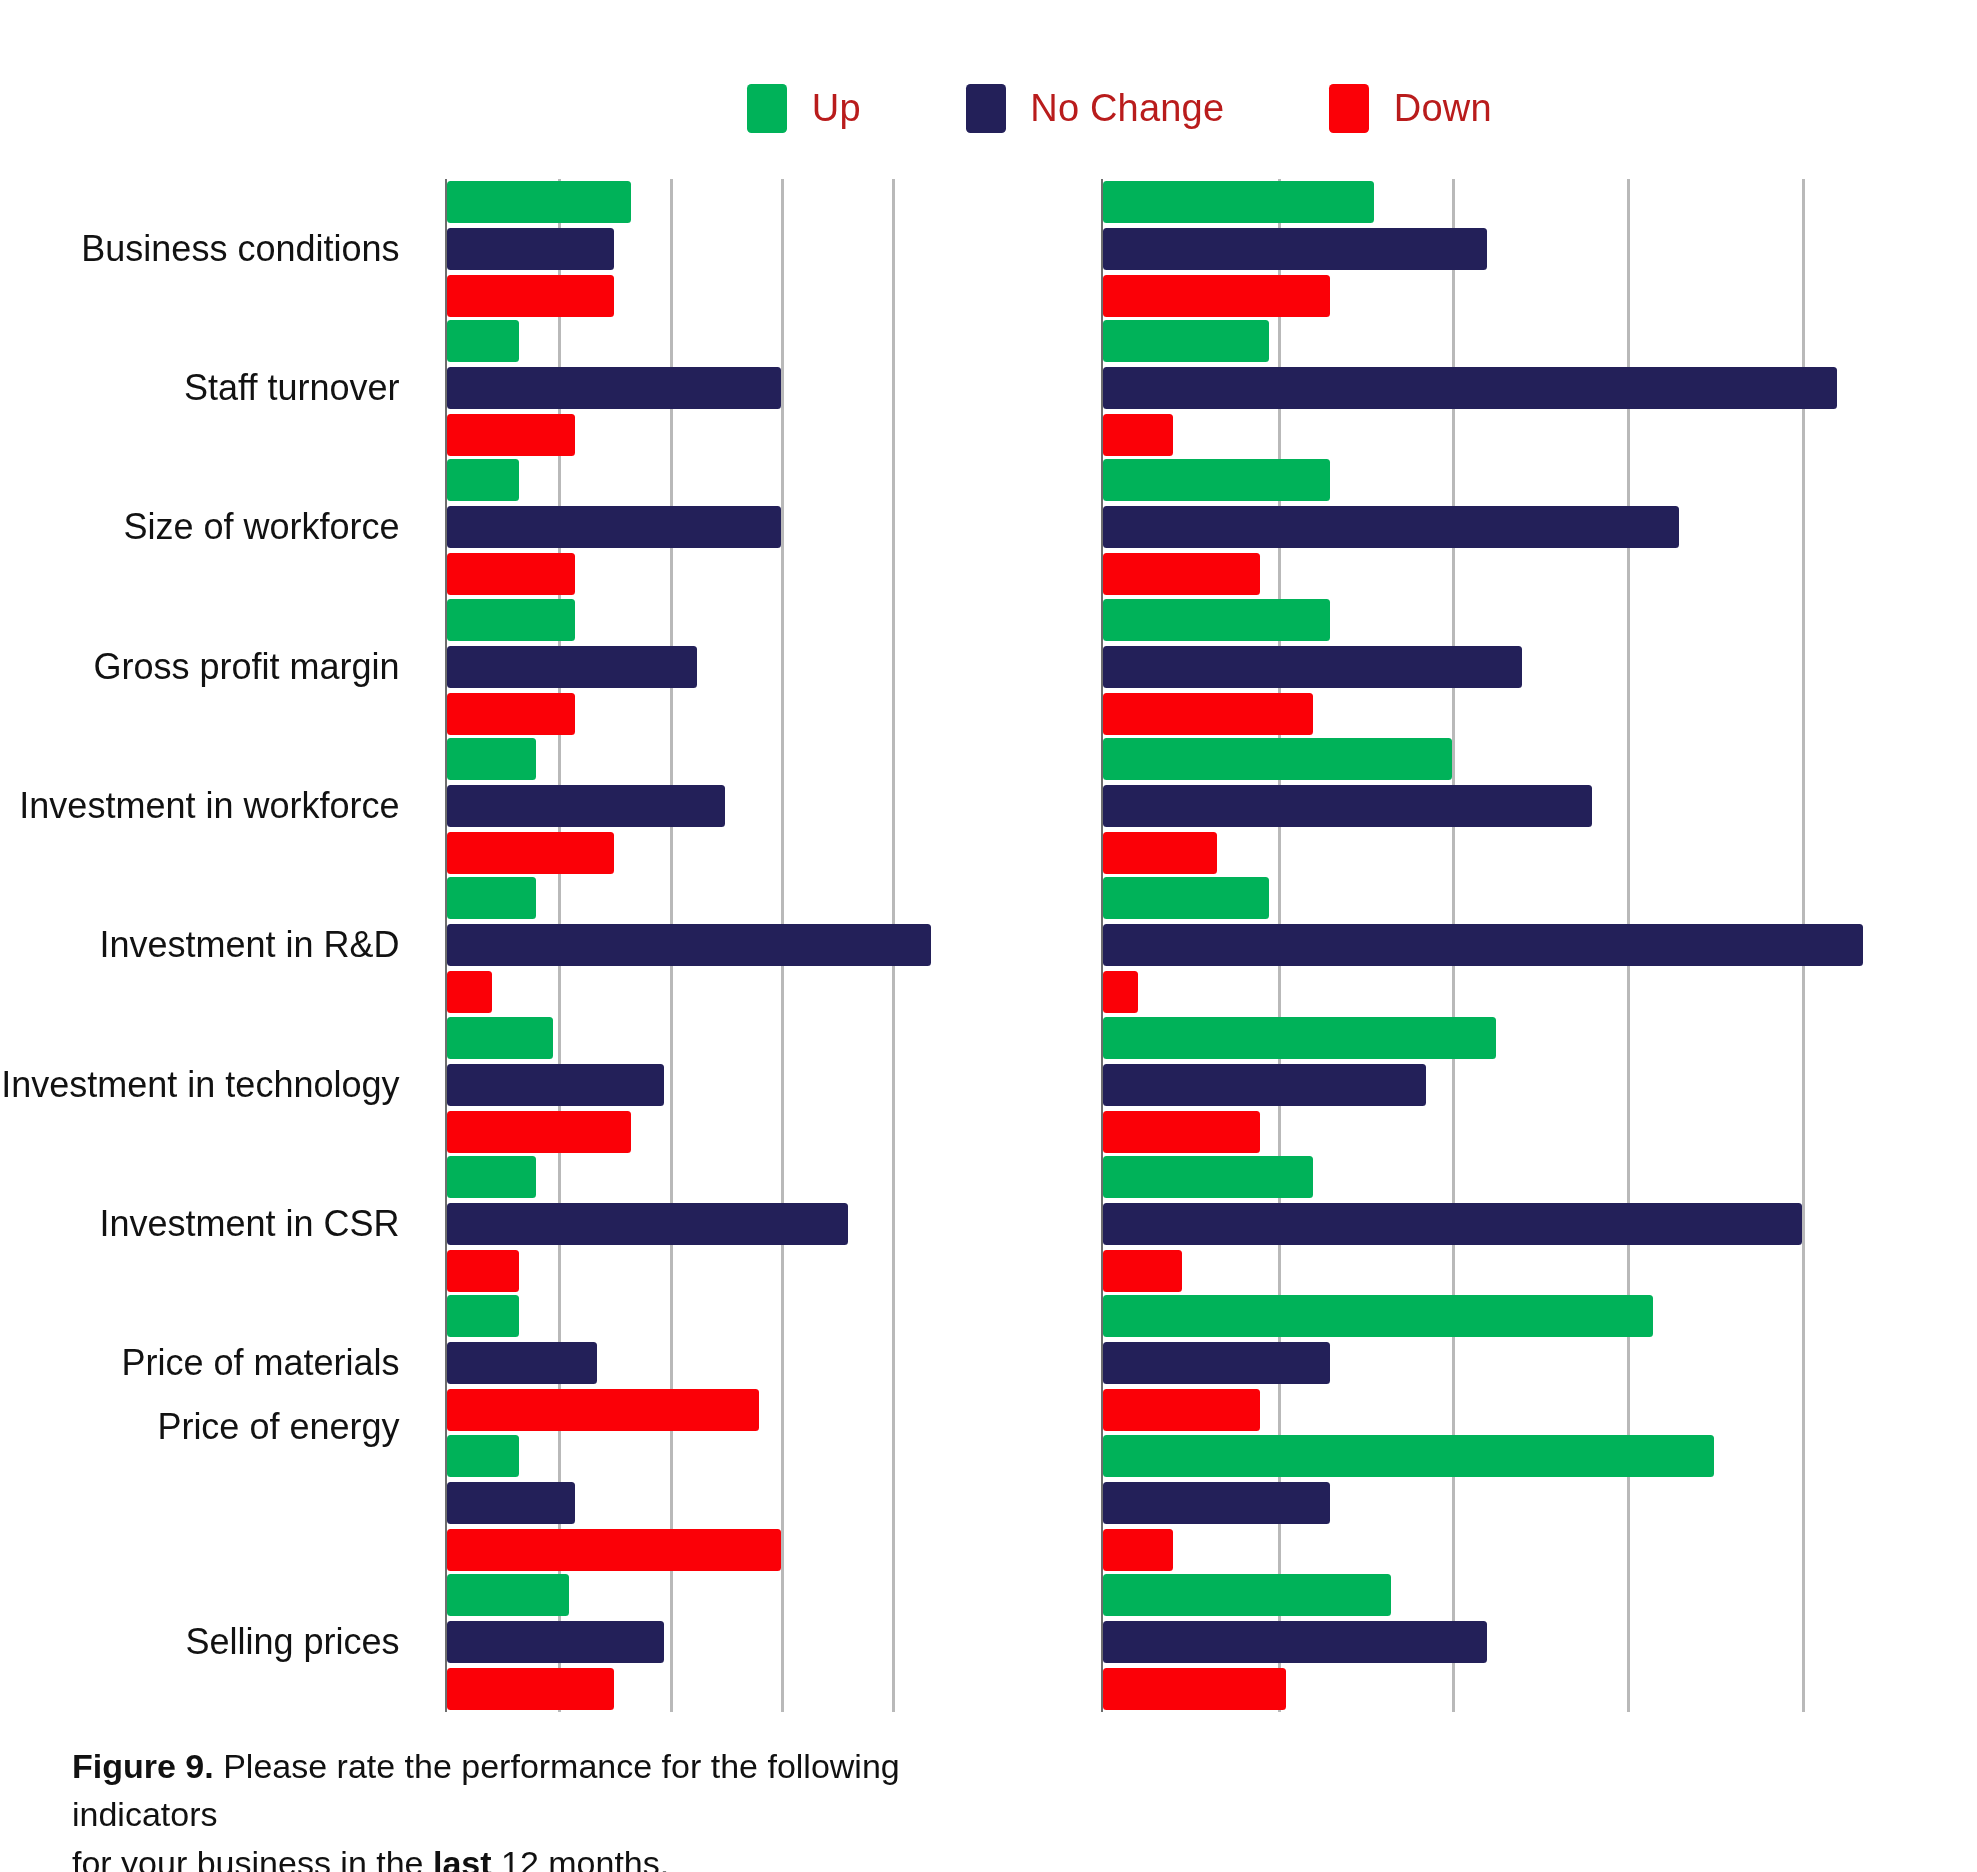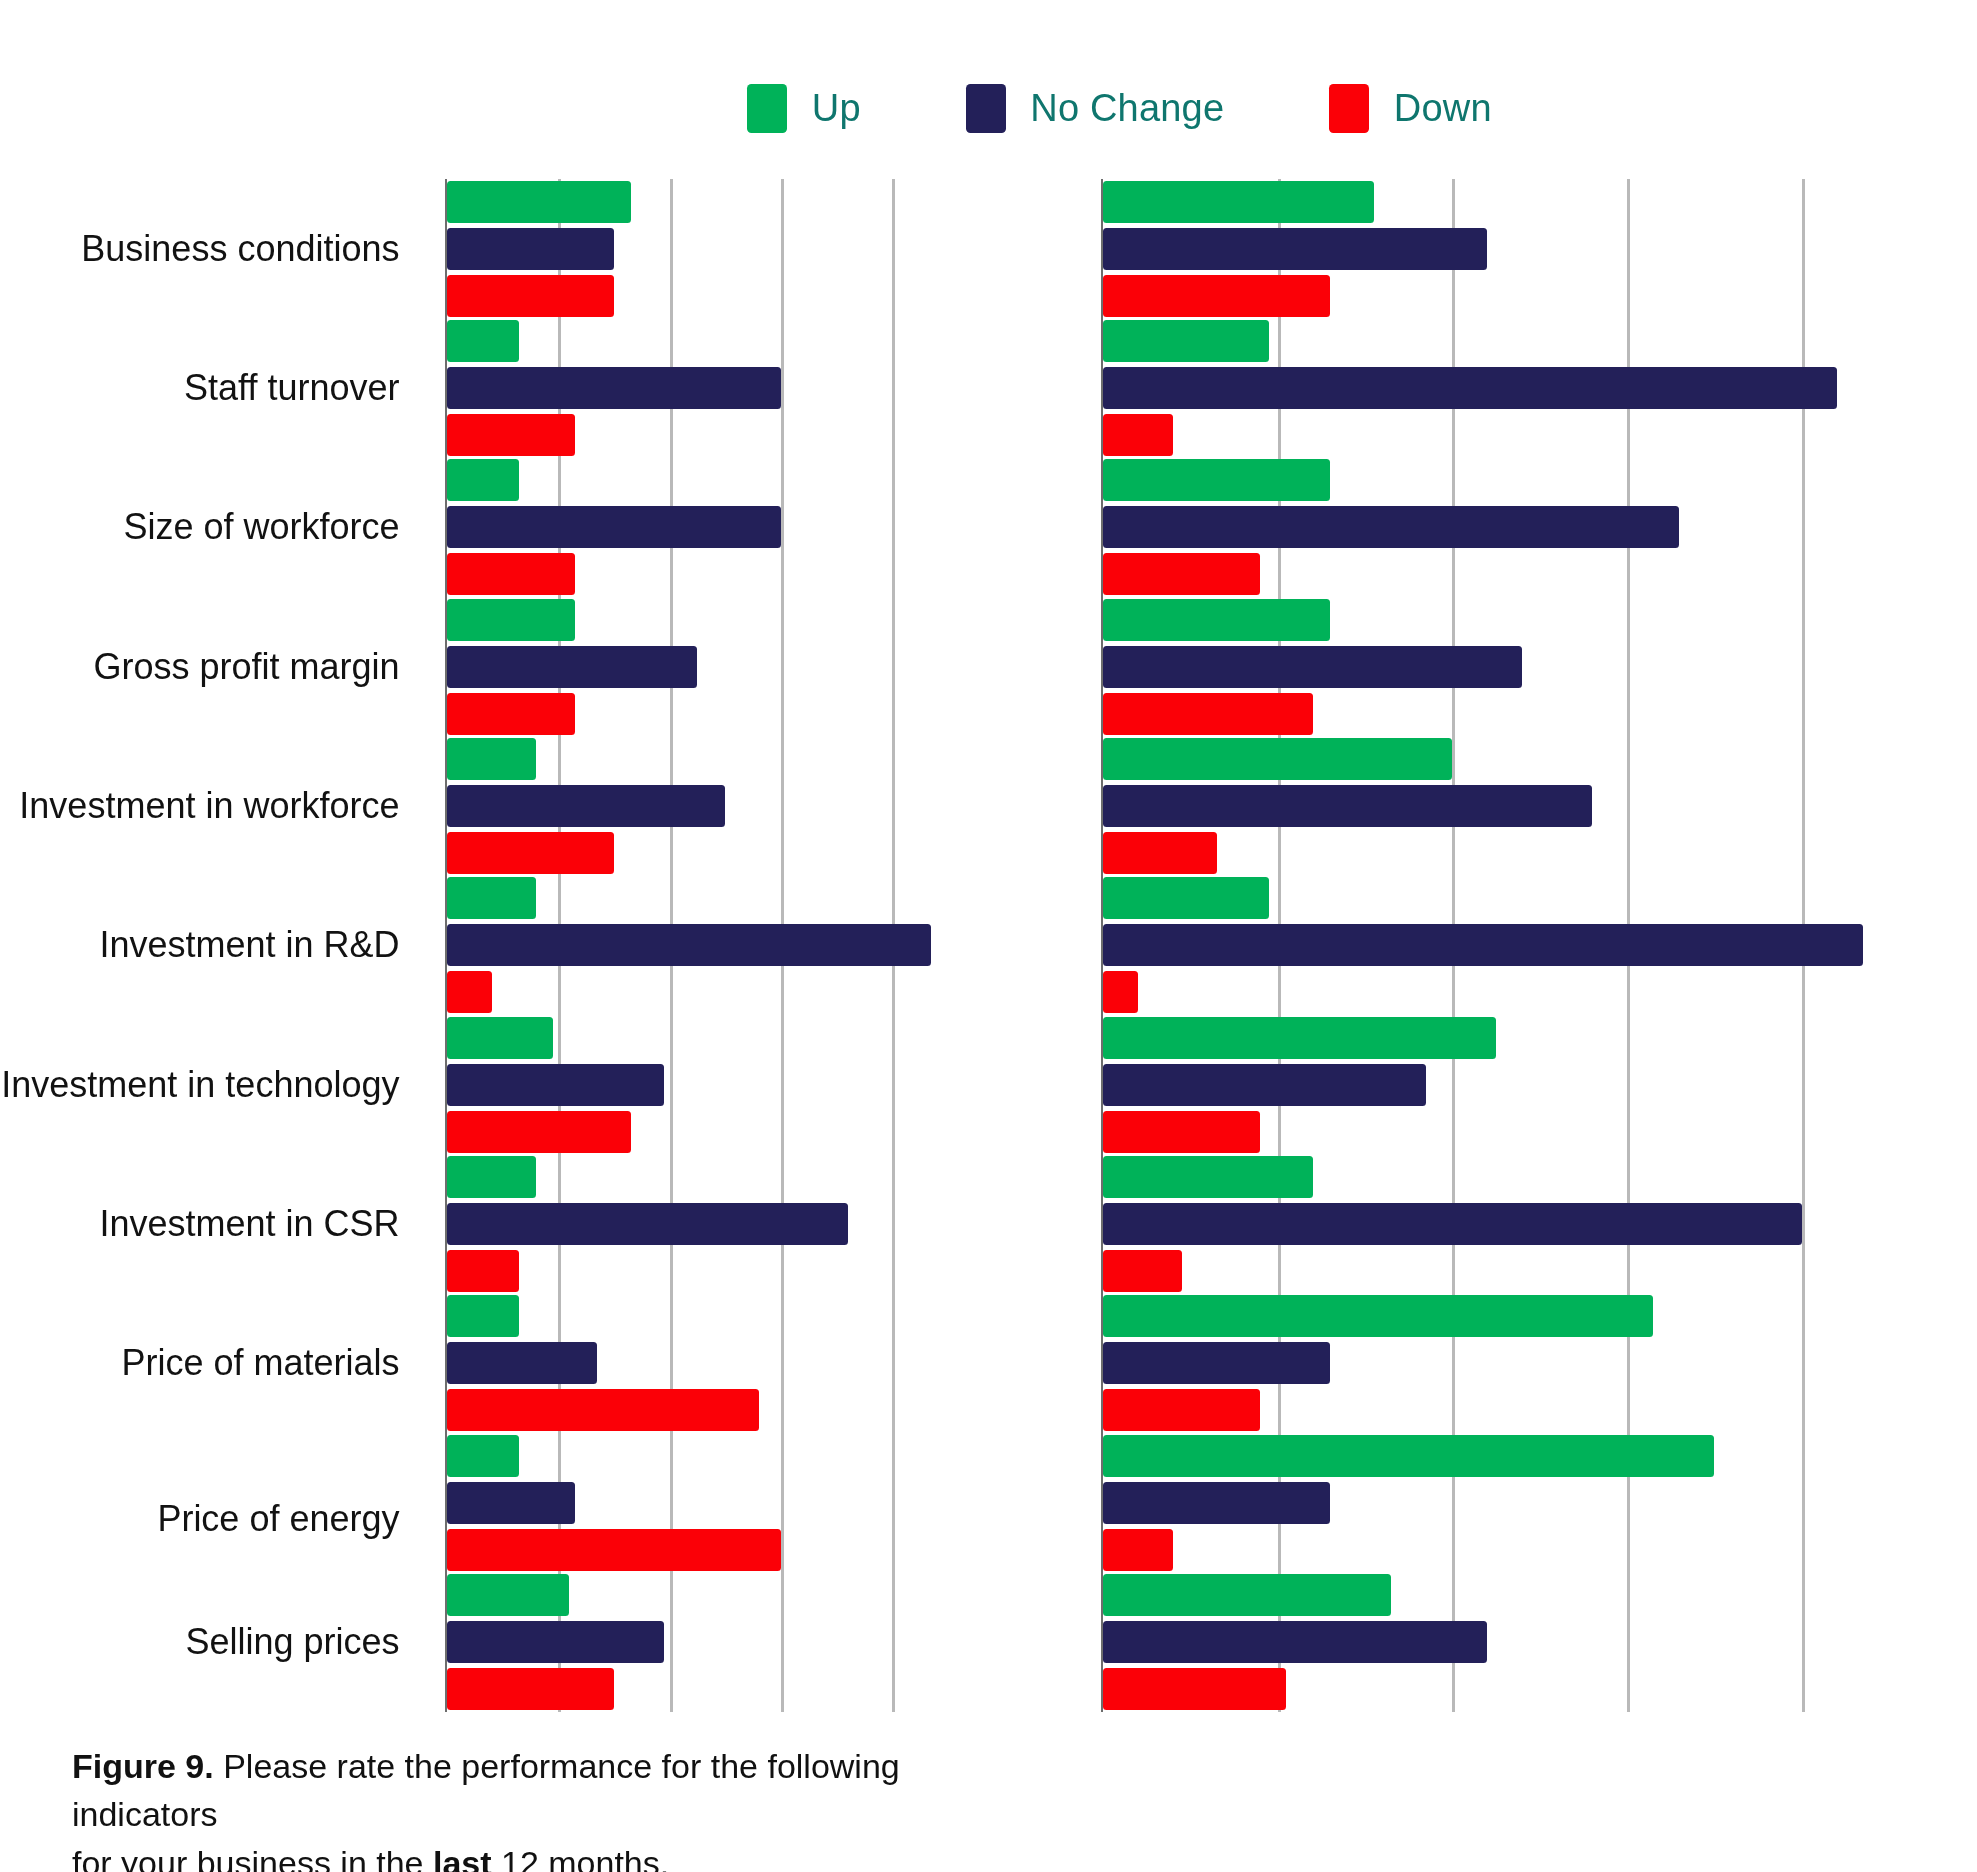--- a/index.html
+++ b/index.html
@@ -19,21 +19,21 @@
     display:flex;justify-content:center;align-items:center;
     gap:0;
     pointer-events:none;
   }
   .legend-inner{display:flex;align-items:center;margin-left:262px;}
   .legend-item{display:flex;align-items:center;margin-right:105px;}
   .legend-item:last-child{margin-right:0;}
   .legend-swatch{
     width:40px;height:49px;border-radius:4.4px;margin-right:24.5px;
   }
-  .legend-label{font-size:38px;letter-spacing:0.2px;color:#0f766e;white-space:nowrap;}
+  .legend-label{font-size:38px;letter-spacing:0.2px;color:#b91c1c;white-space:nowrap;}
 
   
   .charts{
     position:absolute;top:179px;left:0;
     width:1801px;height:1533px;
   }
   .panel{position:absolute;top:0;height:1533px;}
   .panel-left{left:0;width:1004px;}
   .panel-right{left:1004px;width:973px;}
 
@@ -109,21 +109,21 @@
       <div class="cat-labels">
           <div class="cat-label" style="top: 70px;">Business conditions</div>
           <div class="cat-label" style="top: 209px;">Staff turnover</div>
           <div class="cat-label" style="top: 348px;">Size of workforce</div>
           <div class="cat-label" style="top: 488px;">Gross profit margin</div>
           <div class="cat-label" style="top: 627px;">Investment in workforce</div>
           <div class="cat-label" style="top: 766px;">Investment in R&amp;D</div>
           <div class="cat-label" style="top: 906px;">Investment in technology</div>
           <div class="cat-label" style="top: 1045px;">Investment in CSR</div>
           <div class="cat-label" style="top: 1184px;">Price of materials</div>
-          <div class="cat-label" style="top: 1340px;">Price of energy</div>
+          <div class="cat-label" style="top: 1248px;">Price of energy</div>
           <div class="cat-label" style="top: 1463px;">Selling prices</div>
         </div>
       <div class="plot plot-left">
           <div class="gridline" style="left: 111px;"></div>
           <div class="gridline" style="left: 223px;"></div>
           <div class="gridline" style="left: 334px;"></div>
           <div class="gridline" style="left: 445px;"></div>
           <div class="group" style="top: 1.5px; height: 136px;">
             <div class="bar up" title="Business conditions – Up: 33" style="background: rgb(0, 178, 89); width: 184px;"></div>
             <div class="bar nochange" title="Business conditions – No Change: 30" style="background: rgb(35, 32, 89); width: 167px;"></div>

